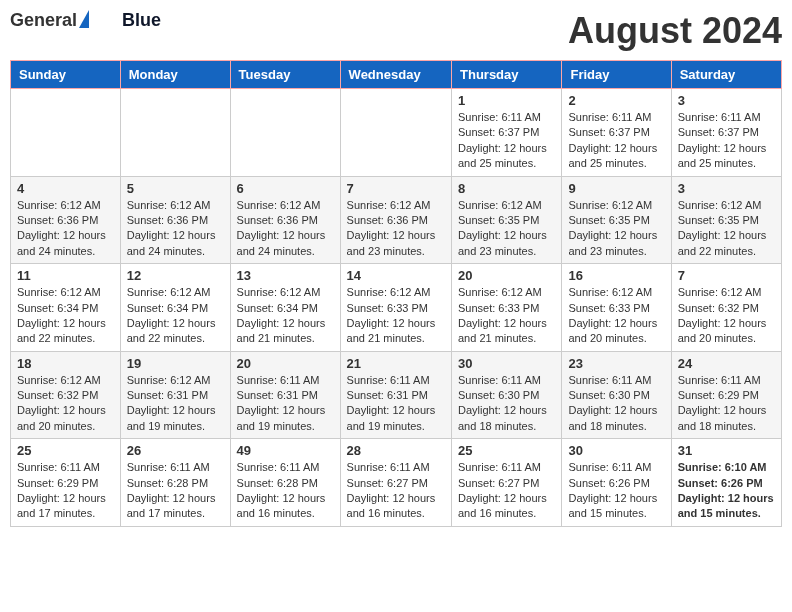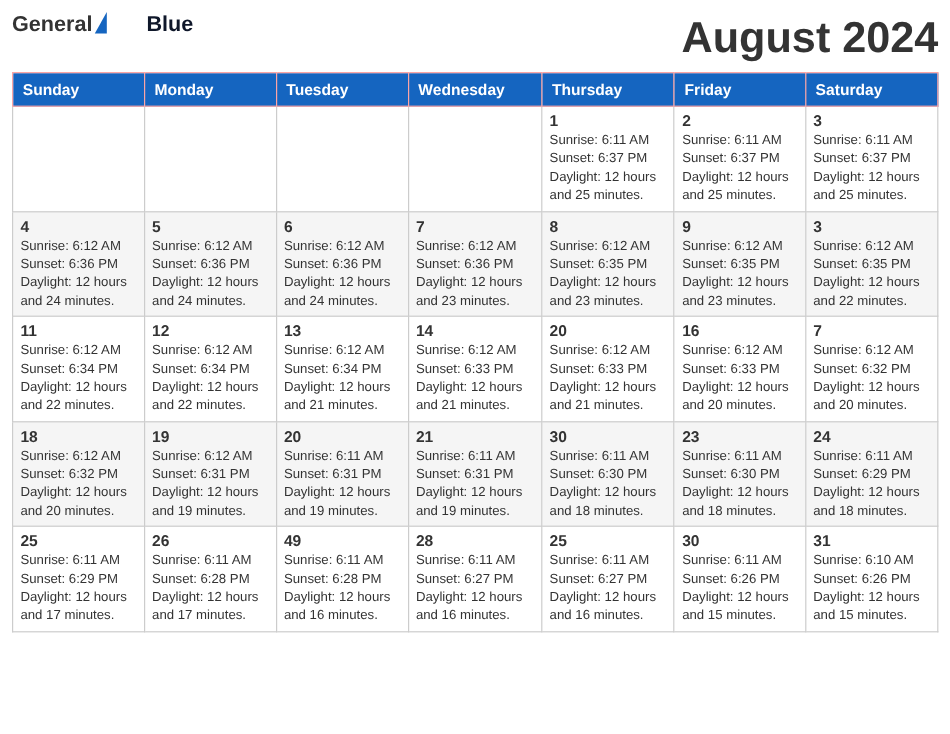--- a/index.html
+++ b/index.html
@@ -341,20 +341,20 @@
         </td>
         <td>
           <span class="day-number">30</span>
           <div class="day-info" style="white-space: pre-line;">Sunrise: 6:11 AM
 Sunset: 6:26 PM
 Daylight: 12 hours
 and 15 minutes.</div>
         </td>
         <td>
           <span class="day-number">31</span>
-          <div class="day-info" style="white-space: pre-line;">Sunrise: 6:10 AM
+          <div class="day-info" style="white-space: pre-line; font-weight: bold;">Sunrise: 6:10 AM
 Sunset: 6:26 PM
 Daylight: 12 hours
 and 15 minutes.</div>
         </td>
       </tr>
     </tbody>
 </table>
 
 </body></html>

